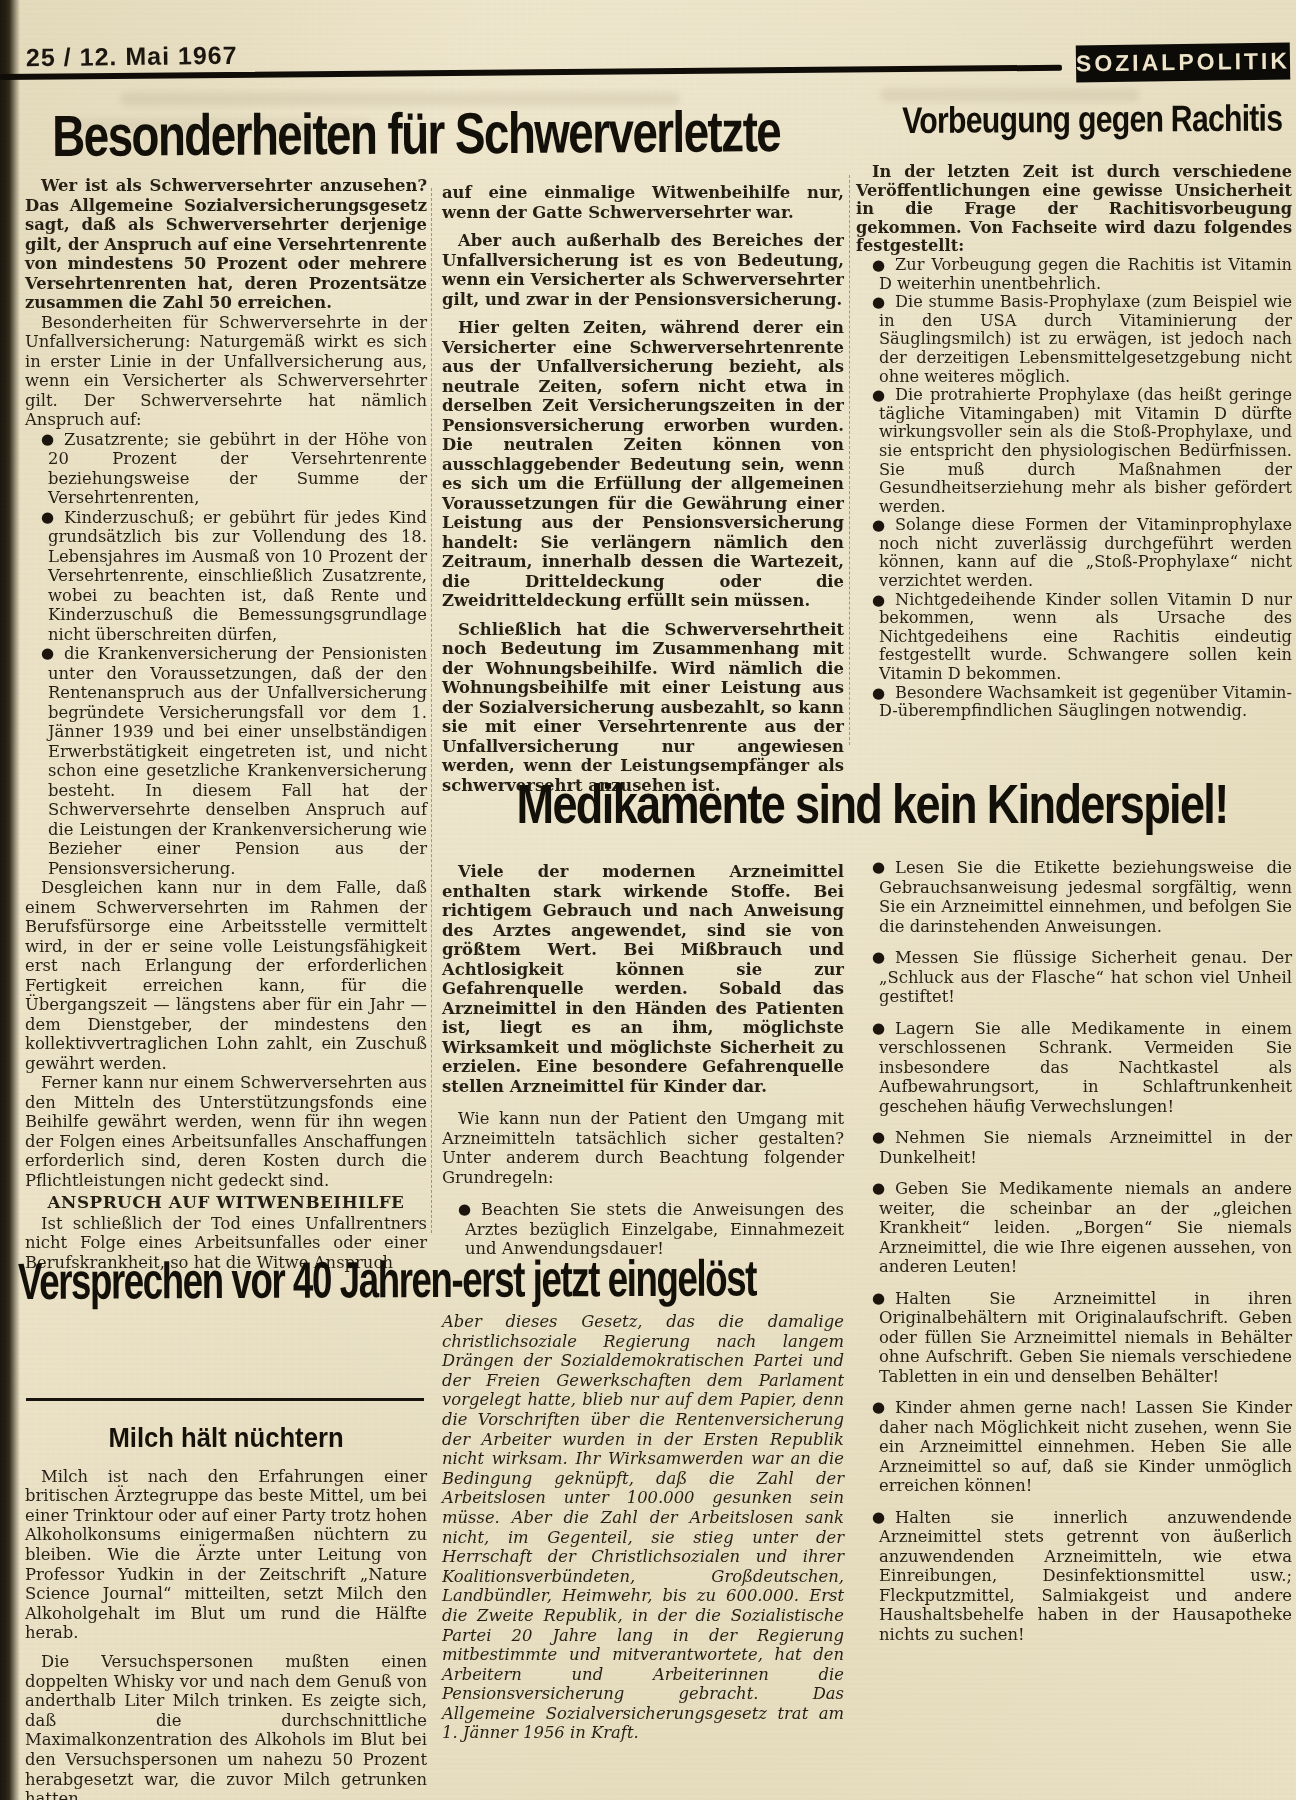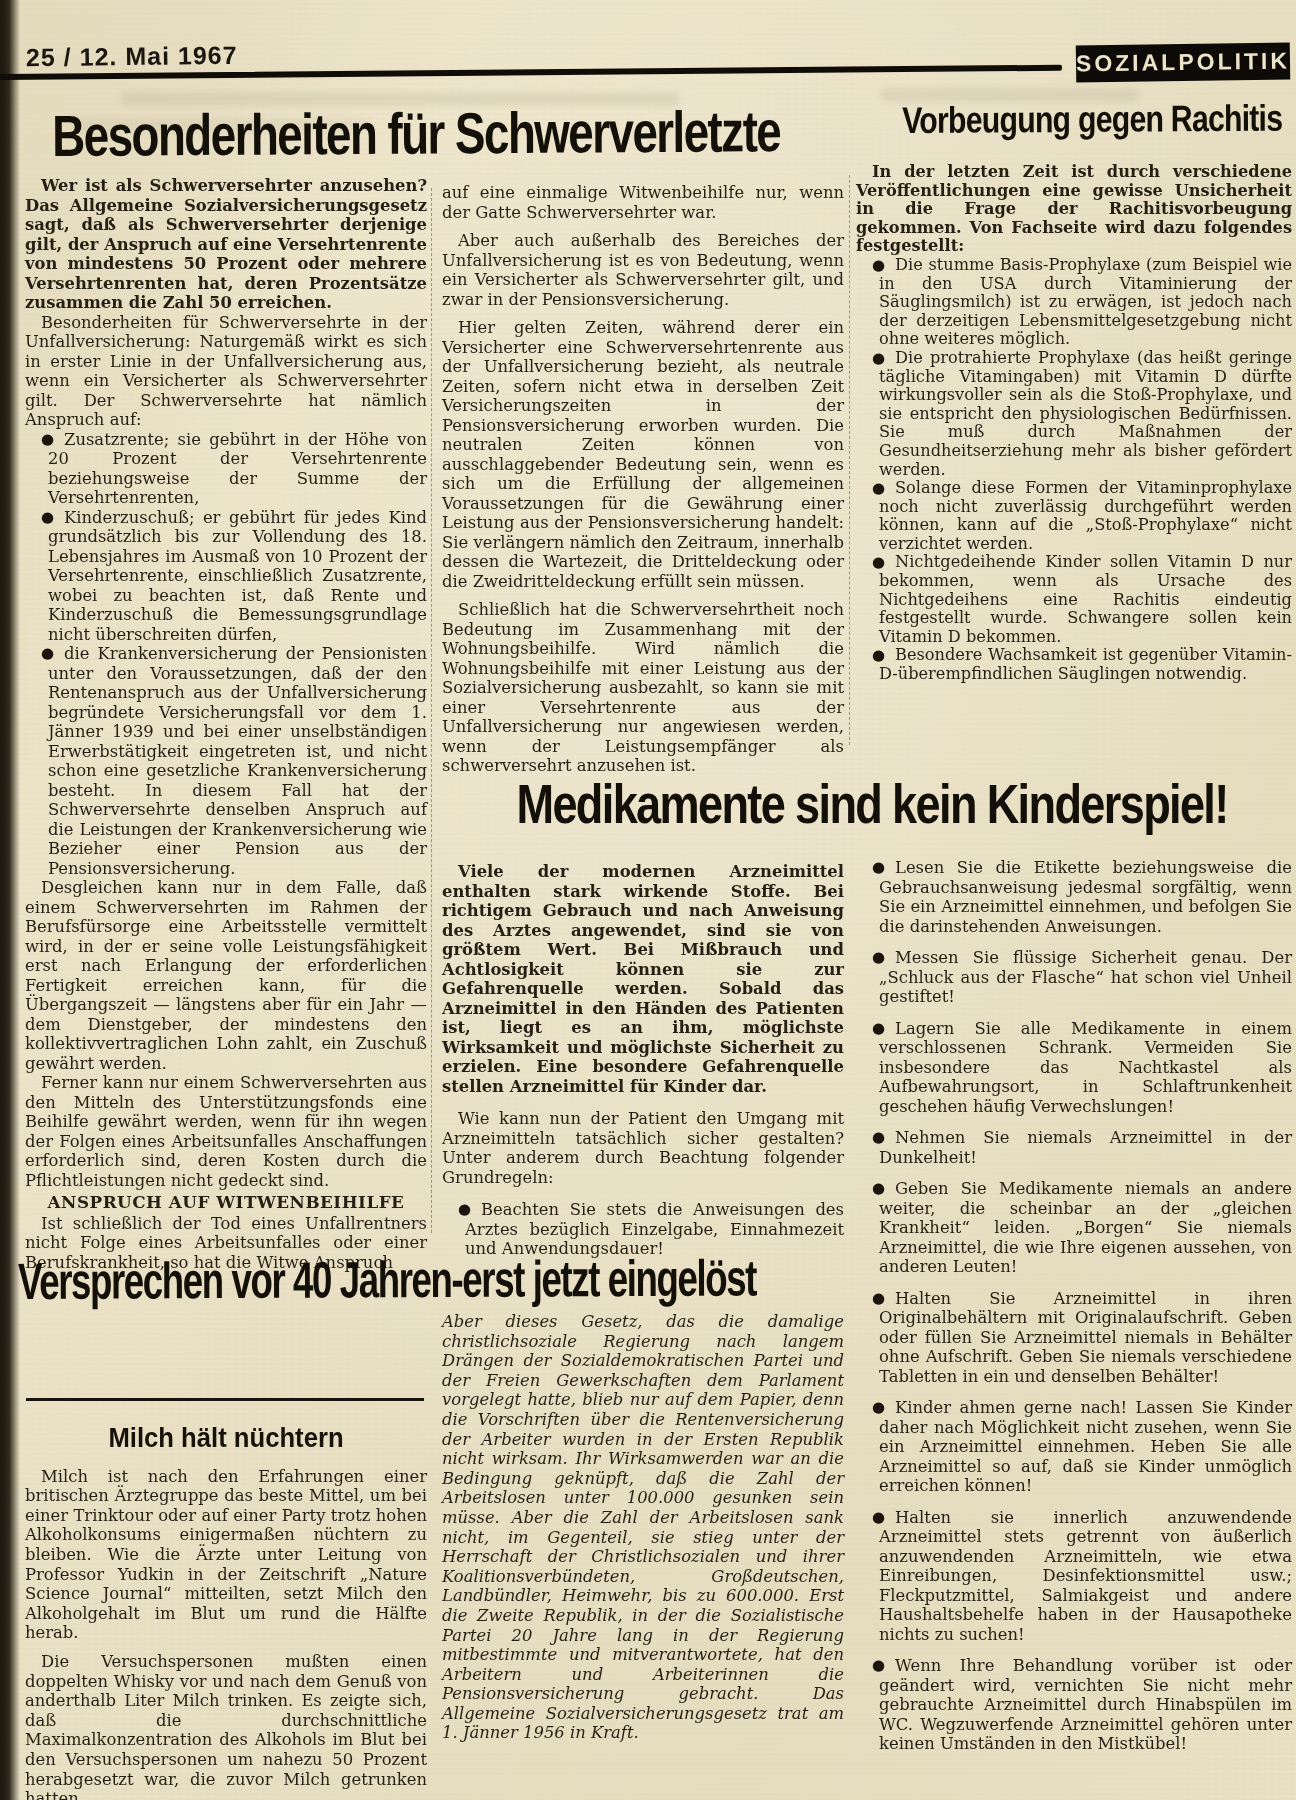--- a/index.html
+++ b/index.html
@@ -86,30 +86,31 @@
     <p>Besonderheiten für Schwerversehrte in der Unfallversicherung: Naturgemäß wirkt es sich in erster Linie in der Unfallversicherung aus, wenn ein Versicherter als Schwerversehrter gilt. Der Schwerversehrte hat nämlich Anspruch auf:</p>
     <p class="bullet"><span>Zusatzrente; sie gebührt in der Höhe von 20 Prozent der Versehrtenrente beziehungsweise der Summe der Versehrtenrenten,</span></p>
     <p class="bullet"><span>Kinderzuschuß; er gebührt für jedes Kind grundsätzlich bis zur Vollendung des 18. Lebensjahres im Ausmaß von 10 Prozent der Versehrtenrente, einschließlich Zusatzrente, wobei zu beachten ist, daß Rente und Kinderzuschuß die Bemessungsgrundlage nicht überschreiten dürfen,</span></p>
     <p class="bullet"><span>die Krankenversicherung der Pensionisten unter den Voraussetzungen, daß der den Rentenanspruch aus der Unfallversicherung begründete Versicherungsfall vor dem 1. Jänner 1939 und bei einer unselbständigen Erwerbstätigkeit eingetreten ist, und nicht schon eine gesetzliche Krankenversicherung besteht. In diesem Fall hat der Schwerversehrte denselben Anspruch auf die Leistungen der Krankenversicherung wie Bezieher einer Pension aus der Pensionsversicherung.</span></p>
     <p>Desgleichen kann nur in dem Falle, daß einem Schwerversehrten im Rahmen der Berufsfürsorge eine Arbeitsstelle vermittelt wird, in der er seine volle Leistungsfähigkeit erst nach Erlangung der erforderlichen Fertigkeit erreichen kann, für die Übergangszeit — längstens aber für ein Jahr — dem Dienstgeber, der mindestens den kollektivvertraglichen Lohn zahlt, ein Zuschuß gewährt werden.</p>
     <p>Ferner kann nur einem Schwerversehrten aus den Mitteln des Unterstützungsfonds eine Beihilfe gewährt werden, wenn für ihn wegen der Folgen eines Arbeitsunfalles Anschaffungen erforderlich sind, deren Kosten durch die Pflichtleistungen nicht gedeckt sind.</p>
     <h3 class="subhead" style="font-size:16.8px;">ANSPRUCH AUF WITWENBEIHILFE</h3>
     <p>Ist schließlich der Tod eines Unfallrentners nicht Folge eines Arbeitsunfalles oder einer Berufskrankheit, so hat die Witwe Anspruch</p>
   </div>
 
-  <div class="col a1" style="left:442px;top:183px;width:402px;">
+  <div class="col a1" style="left:442px;top:183px;width:402px;font-weight:bold;">
     <p class="np">auf eine einmalige Witwenbeihilfe nur, wenn der Gatte Schwerversehrter war.</p>
     <p class="gap">Aber auch außerhalb des Bereiches der Unfallversicherung ist es von Bedeutung, wenn ein Versicherter als Schwerversehrter gilt, und zwar in der Pensionsversicherung.</p>
     <p class="gap">Hier gelten Zeiten, während derer ein Versicherter eine Schwerversehrtenrente aus der Unfallversicherung bezieht, als neutrale Zeiten, sofern nicht etwa in derselben Zeit Versicherungszeiten in der Pensionsversicherung erworben wurden. Die neutralen Zeiten können von ausschlaggebender Bedeutung sein, wenn es sich um die Erfüllung der allgemeinen Voraussetzungen für die Gewährung einer Leistung aus der Pensionsversicherung handelt: Sie verlängern nämlich den Zeitraum, innerhalb dessen die Wartezeit, die Dritteldeckung oder die Zweidritteldeckung erfüllt sein müssen.</p>
     <p class="gap">Schließlich hat die Schwerversehrtheit noch Bedeutung im Zusammenhang mit der Wohnungsbeihilfe. Wird nämlich die Wohnungsbeihilfe mit einer Leistung aus der Sozialversicherung ausbezahlt, so kann sie mit einer Versehrtenrente aus der Unfallversicherung nur angewiesen werden, wenn der Leistungsempfänger als schwerversehrt anzusehen ist.</p>
   </div>
 
   <h2 class="hl hl-rachitis">Vorbeugung gegen Rachitis</h2>
   <div class="col rach" style="left:856px;top:163px;width:436px;">
     <p class="bold">In der letzten Zeit ist durch verschiedene Veröffentlichungen eine gewisse Unsicherheit in die Frage der Rachitisvorbeugung gekommen. Von Fachseite wird dazu folgendes festgestellt:</p>
+    <p class="bullet"><span>Zur Vorbeugung gegen die Rachitis ist Vitamin D weiterhin unentbehrlich.</span></p>
     <p class="bullet"><span>Die stumme Basis-Prophylaxe (zum Beispiel wie in den USA durch Vitaminierung der Säuglingsmilch) ist zu erwägen, ist jedoch nach der derzeitigen Lebensmittelgesetzgebung nicht ohne weiteres möglich.</span></p>
     <p class="bullet"><span>Die protrahierte Prophylaxe (das heißt geringe tägliche Vitamingaben) mit Vitamin D dürfte wirkungsvoller sein als die Stoß-Prophylaxe, und sie entspricht den physiologischen Bedürfnissen. Sie muß durch Maßnahmen der Gesundheitserziehung mehr als bisher gefördert werden.</span></p>
     <p class="bullet"><span>Solange diese Formen der Vitaminprophylaxe noch nicht zuverlässig durchgeführt werden können, kann auf die „Stoß-Prophylaxe“ nicht verzichtet werden.</span></p>
     <p class="bullet"><span>Nichtgedeihende Kinder sollen Vitamin D nur bekommen, wenn als Ursache des Nichtgedeihens eine Rachitis eindeutig festgestellt wurde. Schwangere sollen kein Vitamin D bekommen.</span></p>
     <p class="bullet"><span>Besondere Wachsamkeit ist gegenüber Vitamin-D-überempfindlichen Säuglingen notwendig.</span></p>
   </div>
 
   <h2 class="hl hl-medik">Medikamente sind kein Kinderspiel!</h2>
   <div class="col med" style="left:442px;top:862px;width:402px;">
     <p class="bold">Viele der modernen Arzneimittel enthalten stark wirkende Stoffe. Bei richtigem Gebrauch und nach Anweisung des Arztes angewendet, sind sie von größtem Wert. Bei Mißbrauch und Achtlosigkeit können sie zur Gefahrenquelle werden. Sobald das Arzneimittel in den Händen des Patienten ist, liegt es an ihm, möglichste Wirksamkeit und möglichste Sicherheit zu erzielen. Eine besondere Gefahrenquelle stellen Arzneimittel für Kinder dar.</p>
@@ -118,21 +119,20 @@
   </div>
   <div class="col med" style="left:856px;top:858px;width:436px;">
     <p class="bullet sp"><span>Lesen Sie die Etikette beziehungsweise die Gebrauchsanweisung jedesmal sorgfältig, wenn Sie ein Arzneimittel einnehmen, und befolgen Sie die darinstehenden Anweisungen.</span></p>
     <p class="bullet sp"><span>Messen Sie flüssige Sicherheit genau. Der „Schluck aus der Flasche“ hat schon viel Unheil gestiftet!</span></p>
     <p class="bullet sp"><span>Lagern Sie alle Medikamente in einem verschlossenen Schrank. Vermeiden Sie insbesondere das Nachtkastel als Aufbewahrungsort, in Schlaftrunkenheit geschehen häufig Verwechslungen!</span></p>
     <p class="bullet sp"><span>Nehmen Sie niemals Arzneimittel in der Dunkelheit!</span></p>
     <p class="bullet sp"><span>Geben Sie Medikamente niemals an andere weiter, die scheinbar an der „gleichen Krankheit“ leiden. „Borgen“ Sie niemals Arzneimittel, die wie Ihre eigenen aussehen, von anderen Leuten!</span></p>
     <p class="bullet sp"><span>Halten Sie Arzneimittel in ihren Originalbehältern mit Originalaufschrift. Geben oder füllen Sie Arzneimittel niemals in Behälter ohne Aufschrift. Geben Sie niemals verschiedene Tabletten in ein und denselben Behälter!</span></p>
     <p class="bullet sp"><span>Kinder ahmen gerne nach! Lassen Sie Kinder daher nach Möglichkeit nicht zusehen, wenn Sie ein Arzneimittel einnehmen. Heben Sie alle Arzneimittel so auf, daß sie Kinder unmöglich erreichen können!</span></p>
     <p class="bullet sp"><span>Halten sie innerlich anzuwendende Arzneimittel stets getrennt von äußerlich anzuwendenden Arzneimitteln, wie etwa Einreibungen, Desinfektionsmittel usw.; Fleckputzmittel, Salmiakgeist und andere Haushaltsbehelfe haben in der Hausapotheke nichts zu suchen!</span></p>
-    <p class="bullet sp"><span>Wenn Ihre Behandlung vorüber ist oder geändert wird, vernichten Sie nicht mehr gebrauchte Arzneimittel durch Hinabspülen im WC. Wegzuwerfende Arzneimittel gehören unter keinen Umständen in den Mistkübel!</span></p>
   </div>
 
   <h2 class="hl hl-verspr">Versprechen vor 40 Jahren-erst jetzt eingelöst</h2>
   <div class="col ver" style="left:442px;top:1312px;width:402px;font-style:italic;">
     <p class="np">Aber dieses Gesetz, das die damalige christlichsoziale Regierung nach langem Drängen der Sozialdemokratischen Partei und der Freien Gewerkschaften dem Parlament vorgelegt hatte, blieb nur auf dem Papier, denn die Vorschriften über die Rentenversicherung der Arbeiter wurden in der Ersten Republik nicht wirksam. Ihr Wirksamwerden war an die Bedingung geknüpft, daß die Zahl der Arbeitslosen unter 100.000 gesunken sein müsse. Aber die Zahl der Arbeitslosen sank nicht, im Gegenteil, sie stieg unter der Herrschaft der Christlichsozialen und ihrer Koalitionsverbündeten, Großdeutschen, Landbündler, Heimwehr, bis zu 600.000. Erst die Zweite Republik, in der die Sozialistische Partei 20 Jahre lang in der Regierung mitbestimmte und mitverantwortete, hat den Arbeitern und Arbeiterinnen die Pensionsversicherung gebracht. Das Allgemeine Sozialversicherungsgesetz trat am 1. Jänner 1956 in Kraft.</p>
   </div>
 
   <div class="lead-rule"></div>
   <div class="col ver" style="left:25px;top:1424px;width:402px;">
     <h3 class="crosshead">Milch hält nüchtern</h3>

